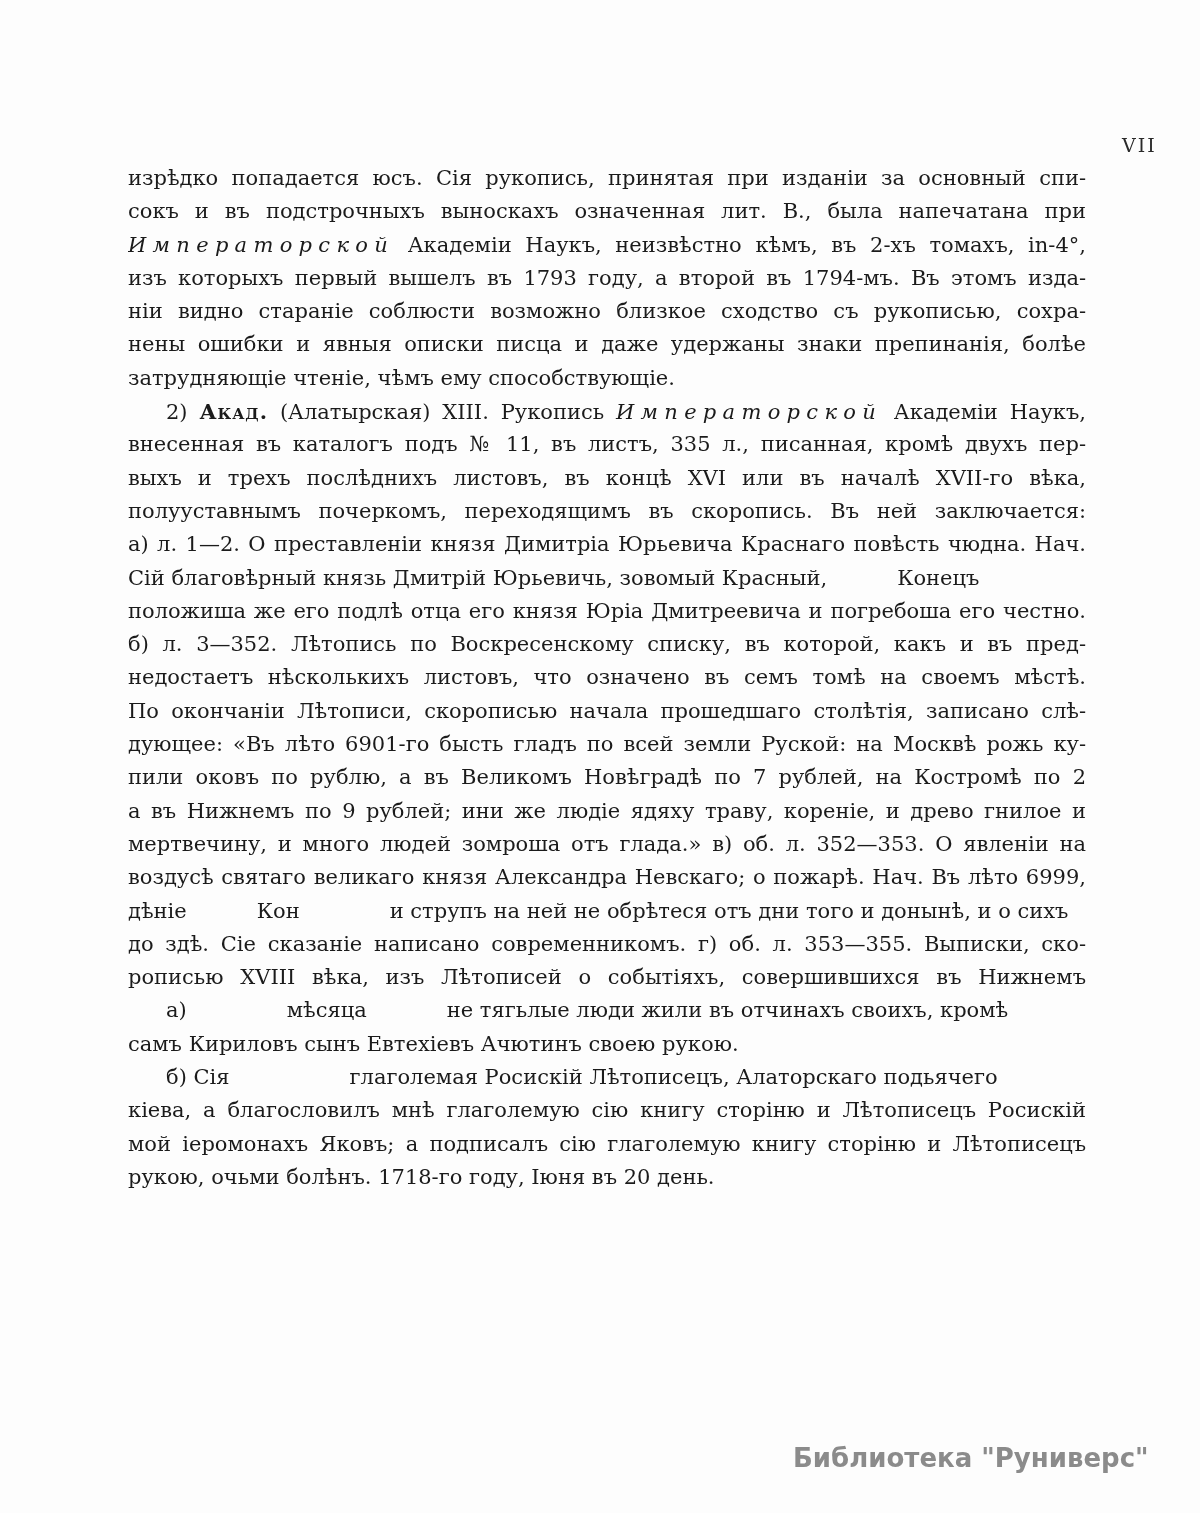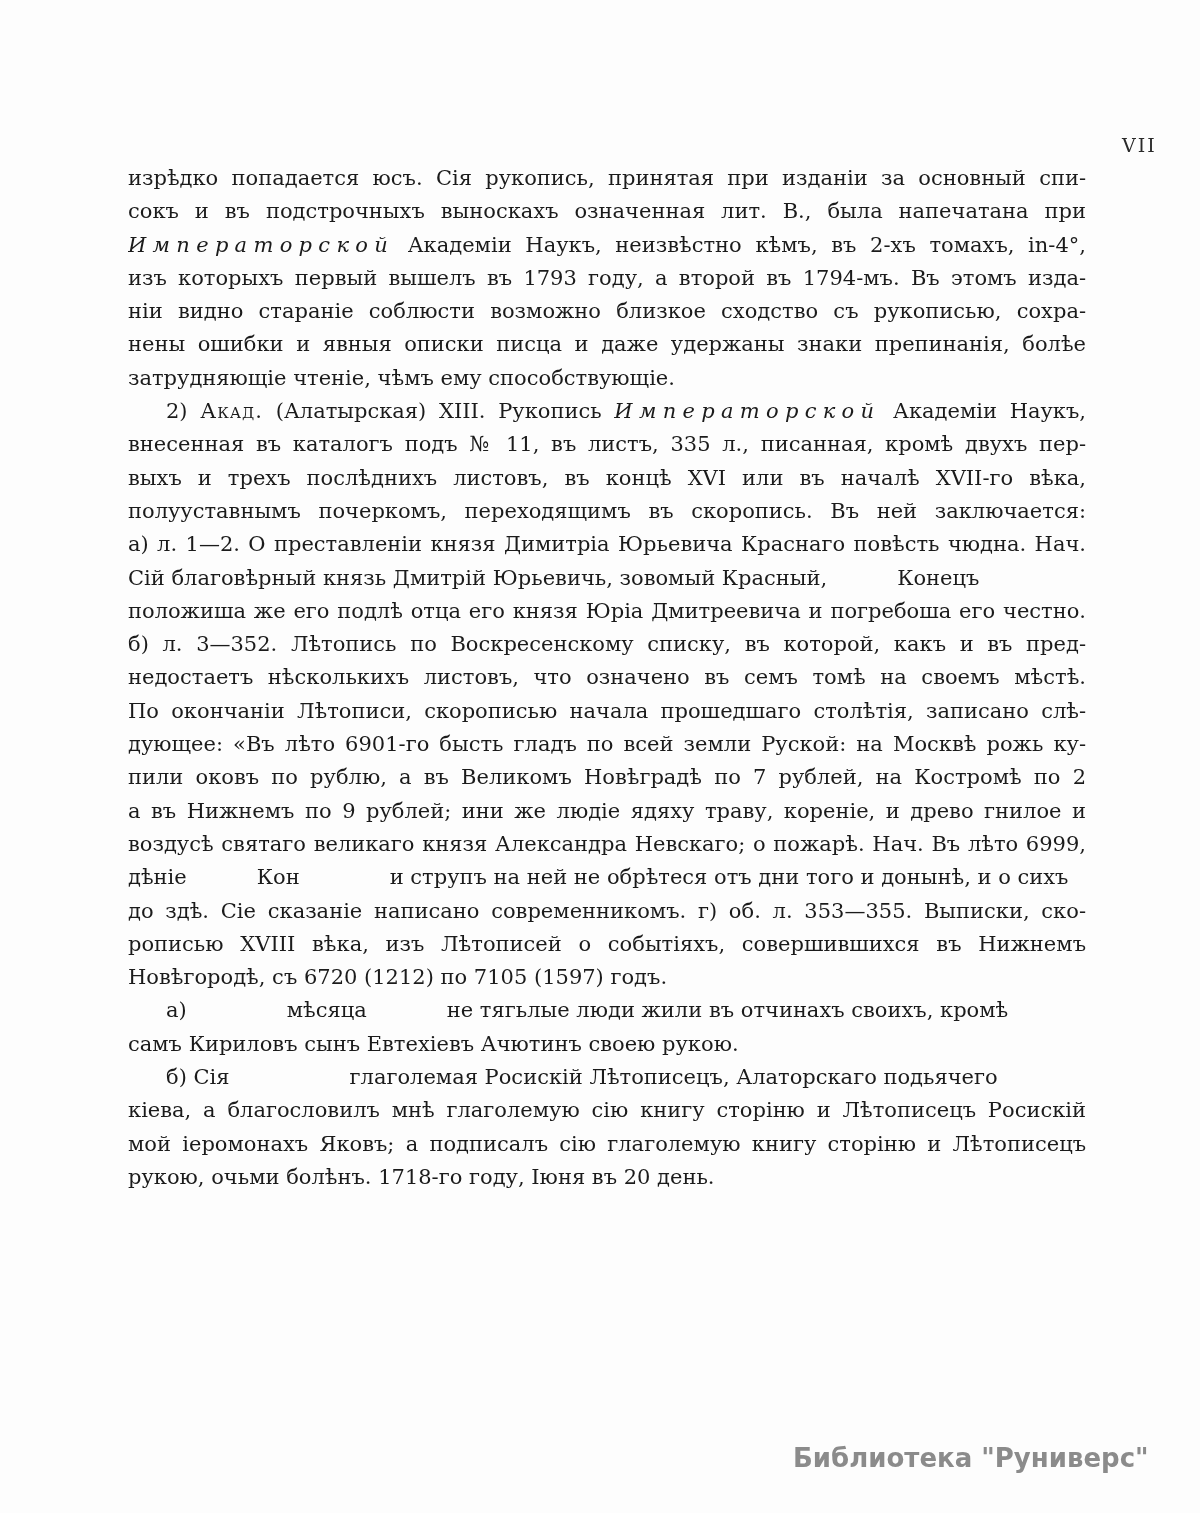--- a/index.html
+++ b/index.html
@@ -32,21 +32,21 @@
     text-justify:inter-word;
     overflow:hidden;
   }
   .line.no-just{
     text-align:left;
     text-align-last:left;
   }
   .line.indent{ text-indent:38px; }
   .seg-r{ font-style:normal; }
   .seg-i{ }
-  .seg-sc{ font-variant:small-caps; letter-spacing:1px; }
+  .seg-sc{ font-variant:small-caps; letter-spacing:1px;font-weight:bold; }
   .seg-isp{ font-style:italic; letter-spacing:0.3em; }
   .gap{ display:inline-block; height:1px; }
   .watermark{
     position:absolute;
     top:1443px;left:793px;
     font-family:"DejaVu Sans", sans-serif;
     font-weight:bold;
     font-size:26px;
     color:#8b8b8b;
     white-space:nowrap;
@@ -71,25 +71,25 @@
       <div class="line"><span class="seg-i">полууставнымъ почеркомъ, переходящимъ въ скоропись. Въ ней заключается:</span></div>
       <div class="line"><span class="seg-i">а) л. 1—2. </span><span class="seg-r">О преставленіи князя Димитріа Юрьевича Краснаго повѣсть чюдна. </span><span class="seg-i">Нач.</span></div>
       <div class="line no-just"><span class="seg-r">Сій благовѣрный князь Дмитрій Юрьевичь, зовомый Красный,</span><span class="gap" style="width: 70px;"></span><span class="seg-i">Конецъ</span></div>
       <div class="line"><span class="seg-r">положиша же его подлѣ отца его князя Юріа Дмитреевича и погребоша его честно.</span></div>
       <div class="line"><span class="seg-i">б) л. 3—352. Лѣтопись по Воскресенскому списку, въ которой, какъ и въ пред-</span></div>
       <div class="line"><span class="seg-i">недостаетъ нѣсколькихъ листовъ, что означено въ семъ томѣ на своемъ мѣстѣ.</span></div>
       <div class="line"><span class="seg-i">По окончаніи Лѣтописи, скорописью начала прошедшаго столѣтія, записано слѣ-</span></div>
       <div class="line"><span class="seg-i">дующее: </span><span class="seg-r">«Въ лѣто 6901-го бысть гладъ по всей земли Руской: на Москвѣ рожь ку-</span></div>
       <div class="line"><span class="seg-r">пили оковъ по рублю, а въ Великомъ Новѣградѣ по 7 рублей, на Костромѣ по 2 рубли,</span></div>
       <div class="line"><span class="seg-r">а въ Нижнемъ по 9 рублей; ини же людіе ядяху траву, кореніе, и древо гнилое и</span></div>
+      <div class="line"><span class="seg-r">мертвечину, и много людей зомроша отъ глада.» </span><span class="seg-i">в) об. л. 352—353. </span><span class="seg-r">О явленіи на</span></div>
       <div class="line"><span class="seg-r">воздусѣ святаго великаго князя Александра Невскаго; о пожарѣ. </span><span class="seg-i">Нач. </span><span class="seg-r">Въ лѣто 6999,</span></div>
       <div class="line no-just"><span class="seg-r">дѣніе</span><span class="gap" style="width: 70px;"></span><span class="seg-i">Кон</span><span class="gap" style="width: 90px;"></span><span class="seg-r">и струпъ на ней не обрѣтеся отъ дни того и донынѣ, и о сихъ</span></div>
       <div class="line"><span class="seg-r">до здѣ. </span><span class="seg-i">Сіе сказаніе написано современникомъ. г) об. л. 353—355. Выписки, ско-</span></div>
       <div class="line"><span class="seg-i">рописью XVIII вѣка, изъ Лѣтописей о событіяхъ, совершившихся въ Нижнемъ</span></div>
-      <div class="line no-just"><span class="seg-i">Новѣгородѣ, съ 6720 (1212) по 7105 (1597) годъ.</span></div>
       <div class="line indent no-just"><span class="seg-r">а)</span><span class="gap" style="width: 100px;"></span><span class="seg-r">мѣсяца</span><span class="gap" style="width: 80px;"></span><span class="seg-r">не тягьлые люди жили въ отчинахъ своихъ, кромѣ посаду;</span></div>
       <div class="line no-just"><span class="seg-r">самъ Кириловъ сынъ Евтехіевъ Ачютинъ своею рукою.</span></div>
       <div class="line indent no-just"><span class="seg-r">б) Сія</span><span class="gap" style="width: 120px;"></span><span class="seg-r">глаголемая Росискій Лѣтописецъ, Алаторскаго подьячего Матвея Ани-</span></div>
       <div class="line"><span class="seg-r">кіева, а благословилъ мнѣ глаголемую сію книгу сторіню и Лѣтописецъ Росискій отецъ</span></div>
       <div class="line"><span class="seg-r">мой іеромонахъ Яковъ; а подписалъ сію глаголемую книгу сторіню и Лѣтописецъ</span></div>
       <div class="line no-just"><span class="seg-r">рукою, очьми болѣнъ. 1718-го году, Іюня въ 20 день.</span></div>
     </div>
   <div class="watermark">Библиотека "Руниверс"</div>
 </div>
 

